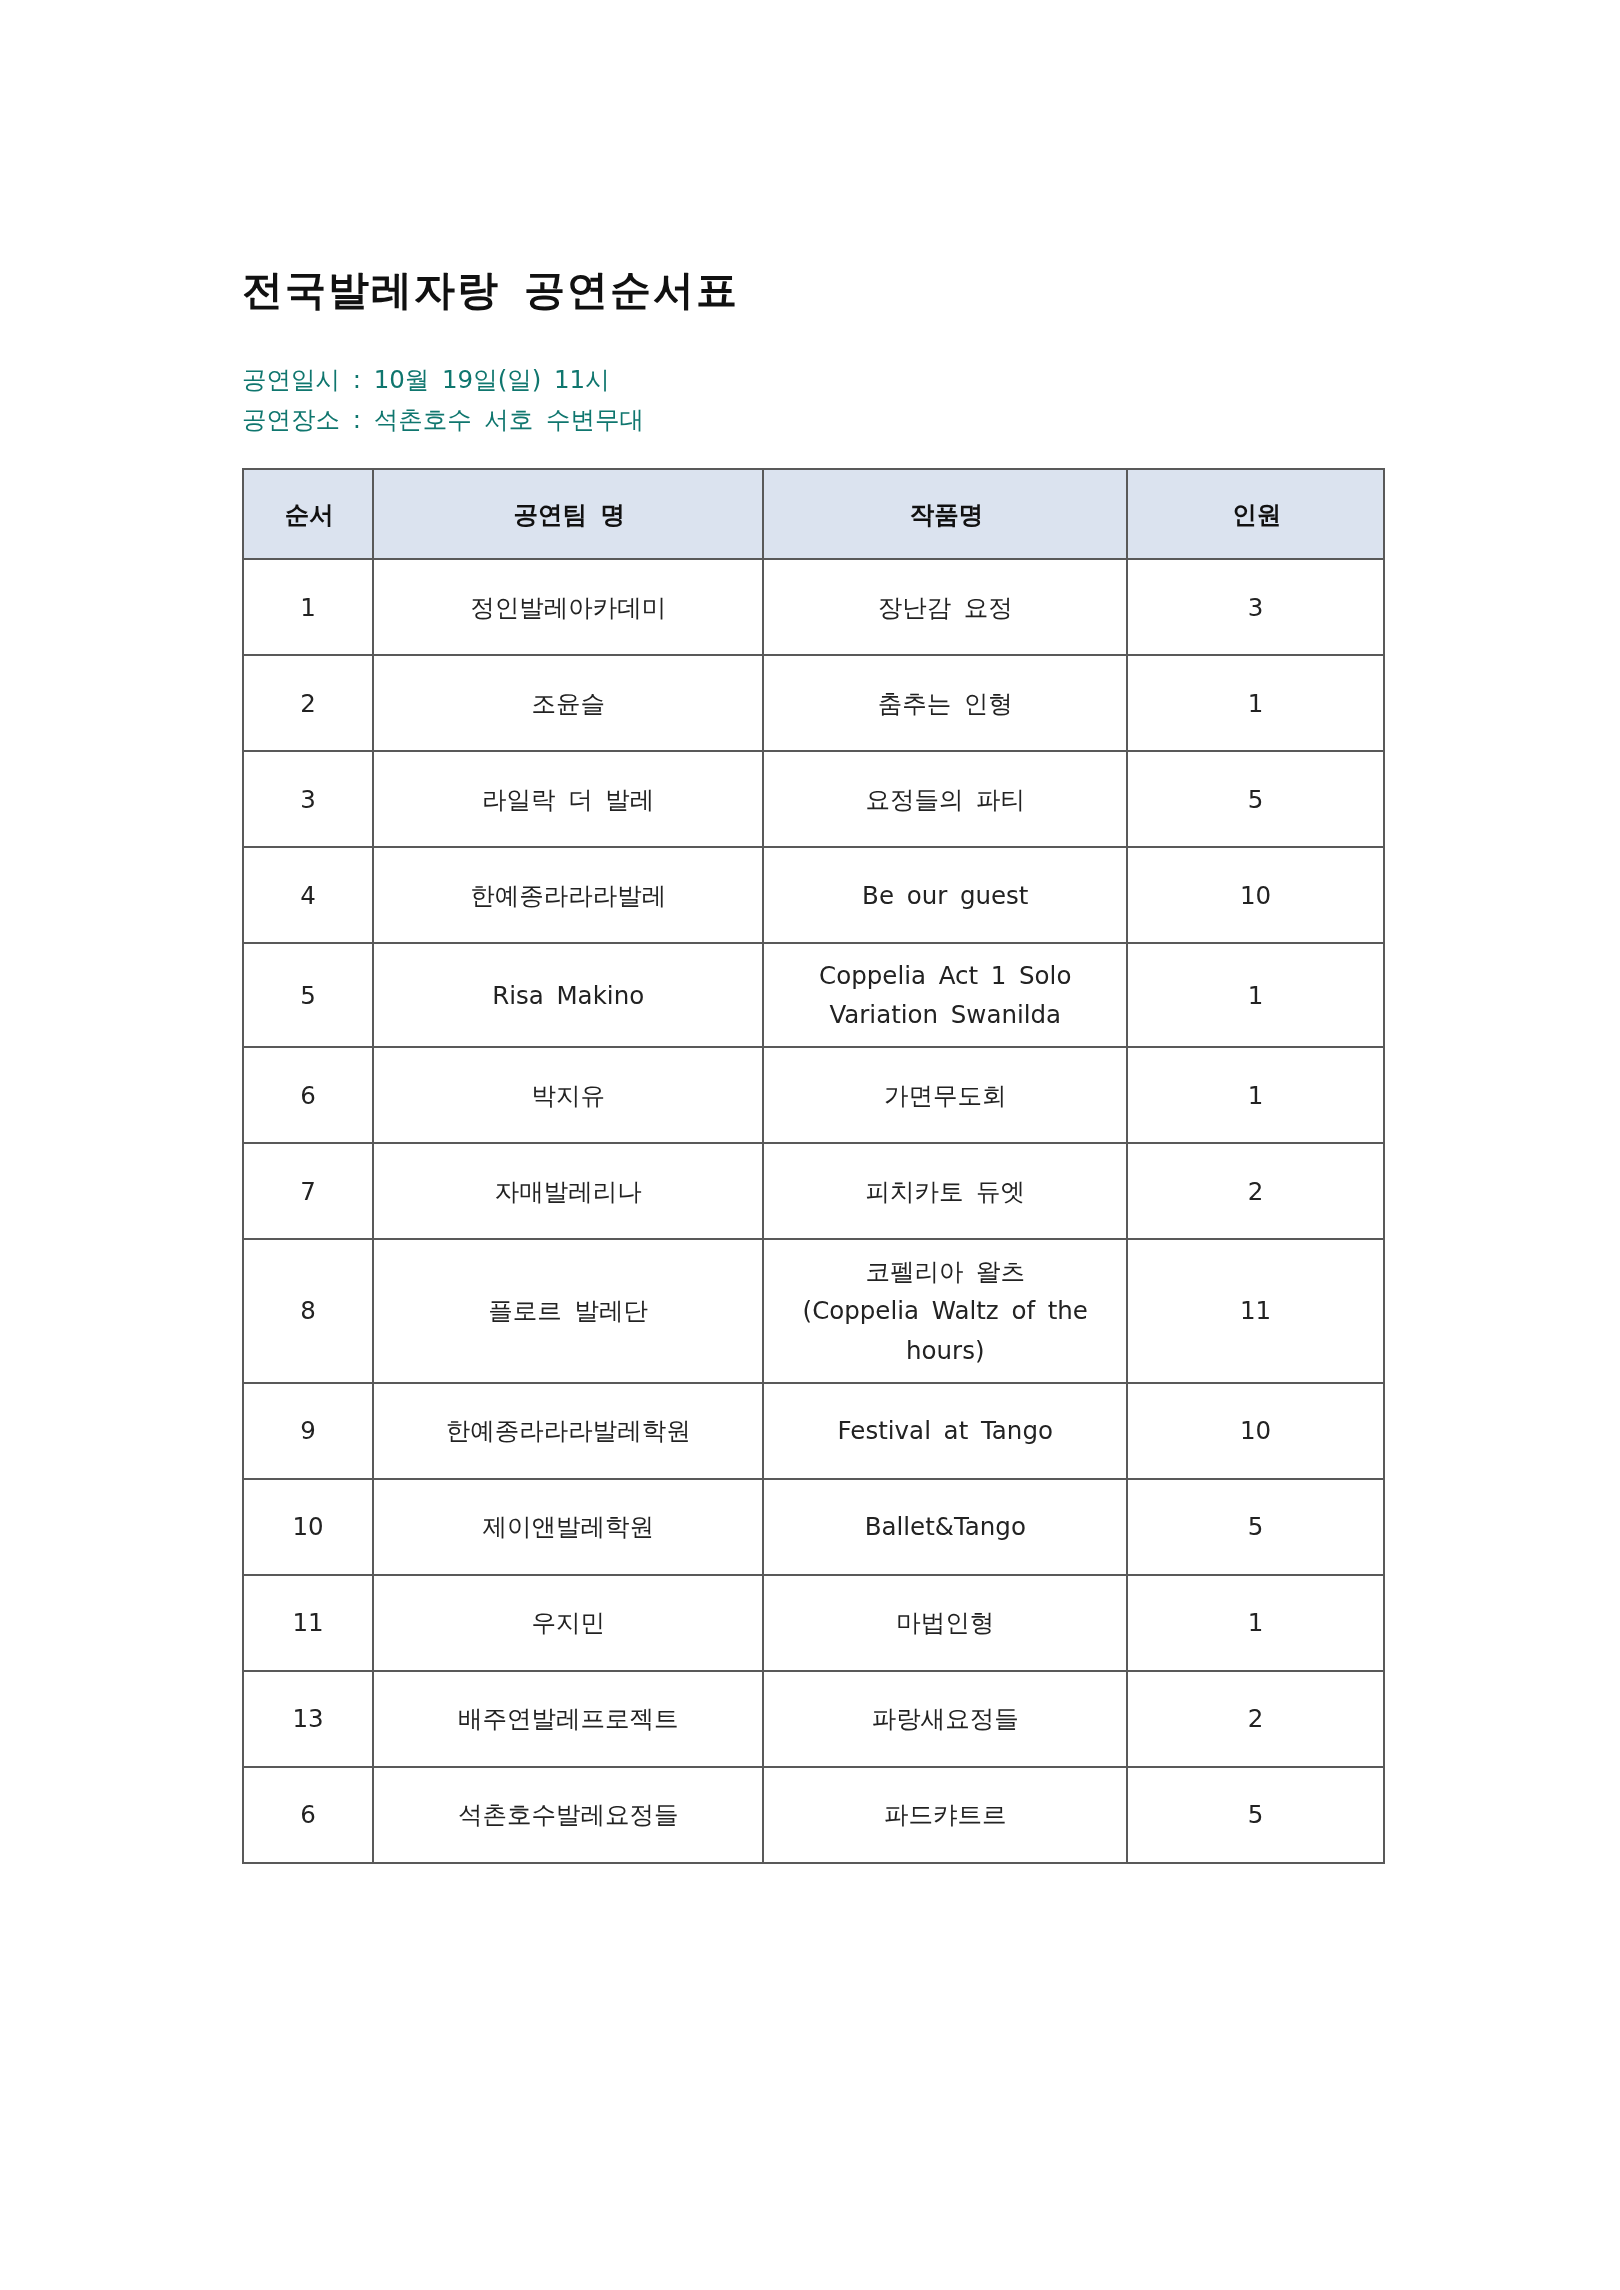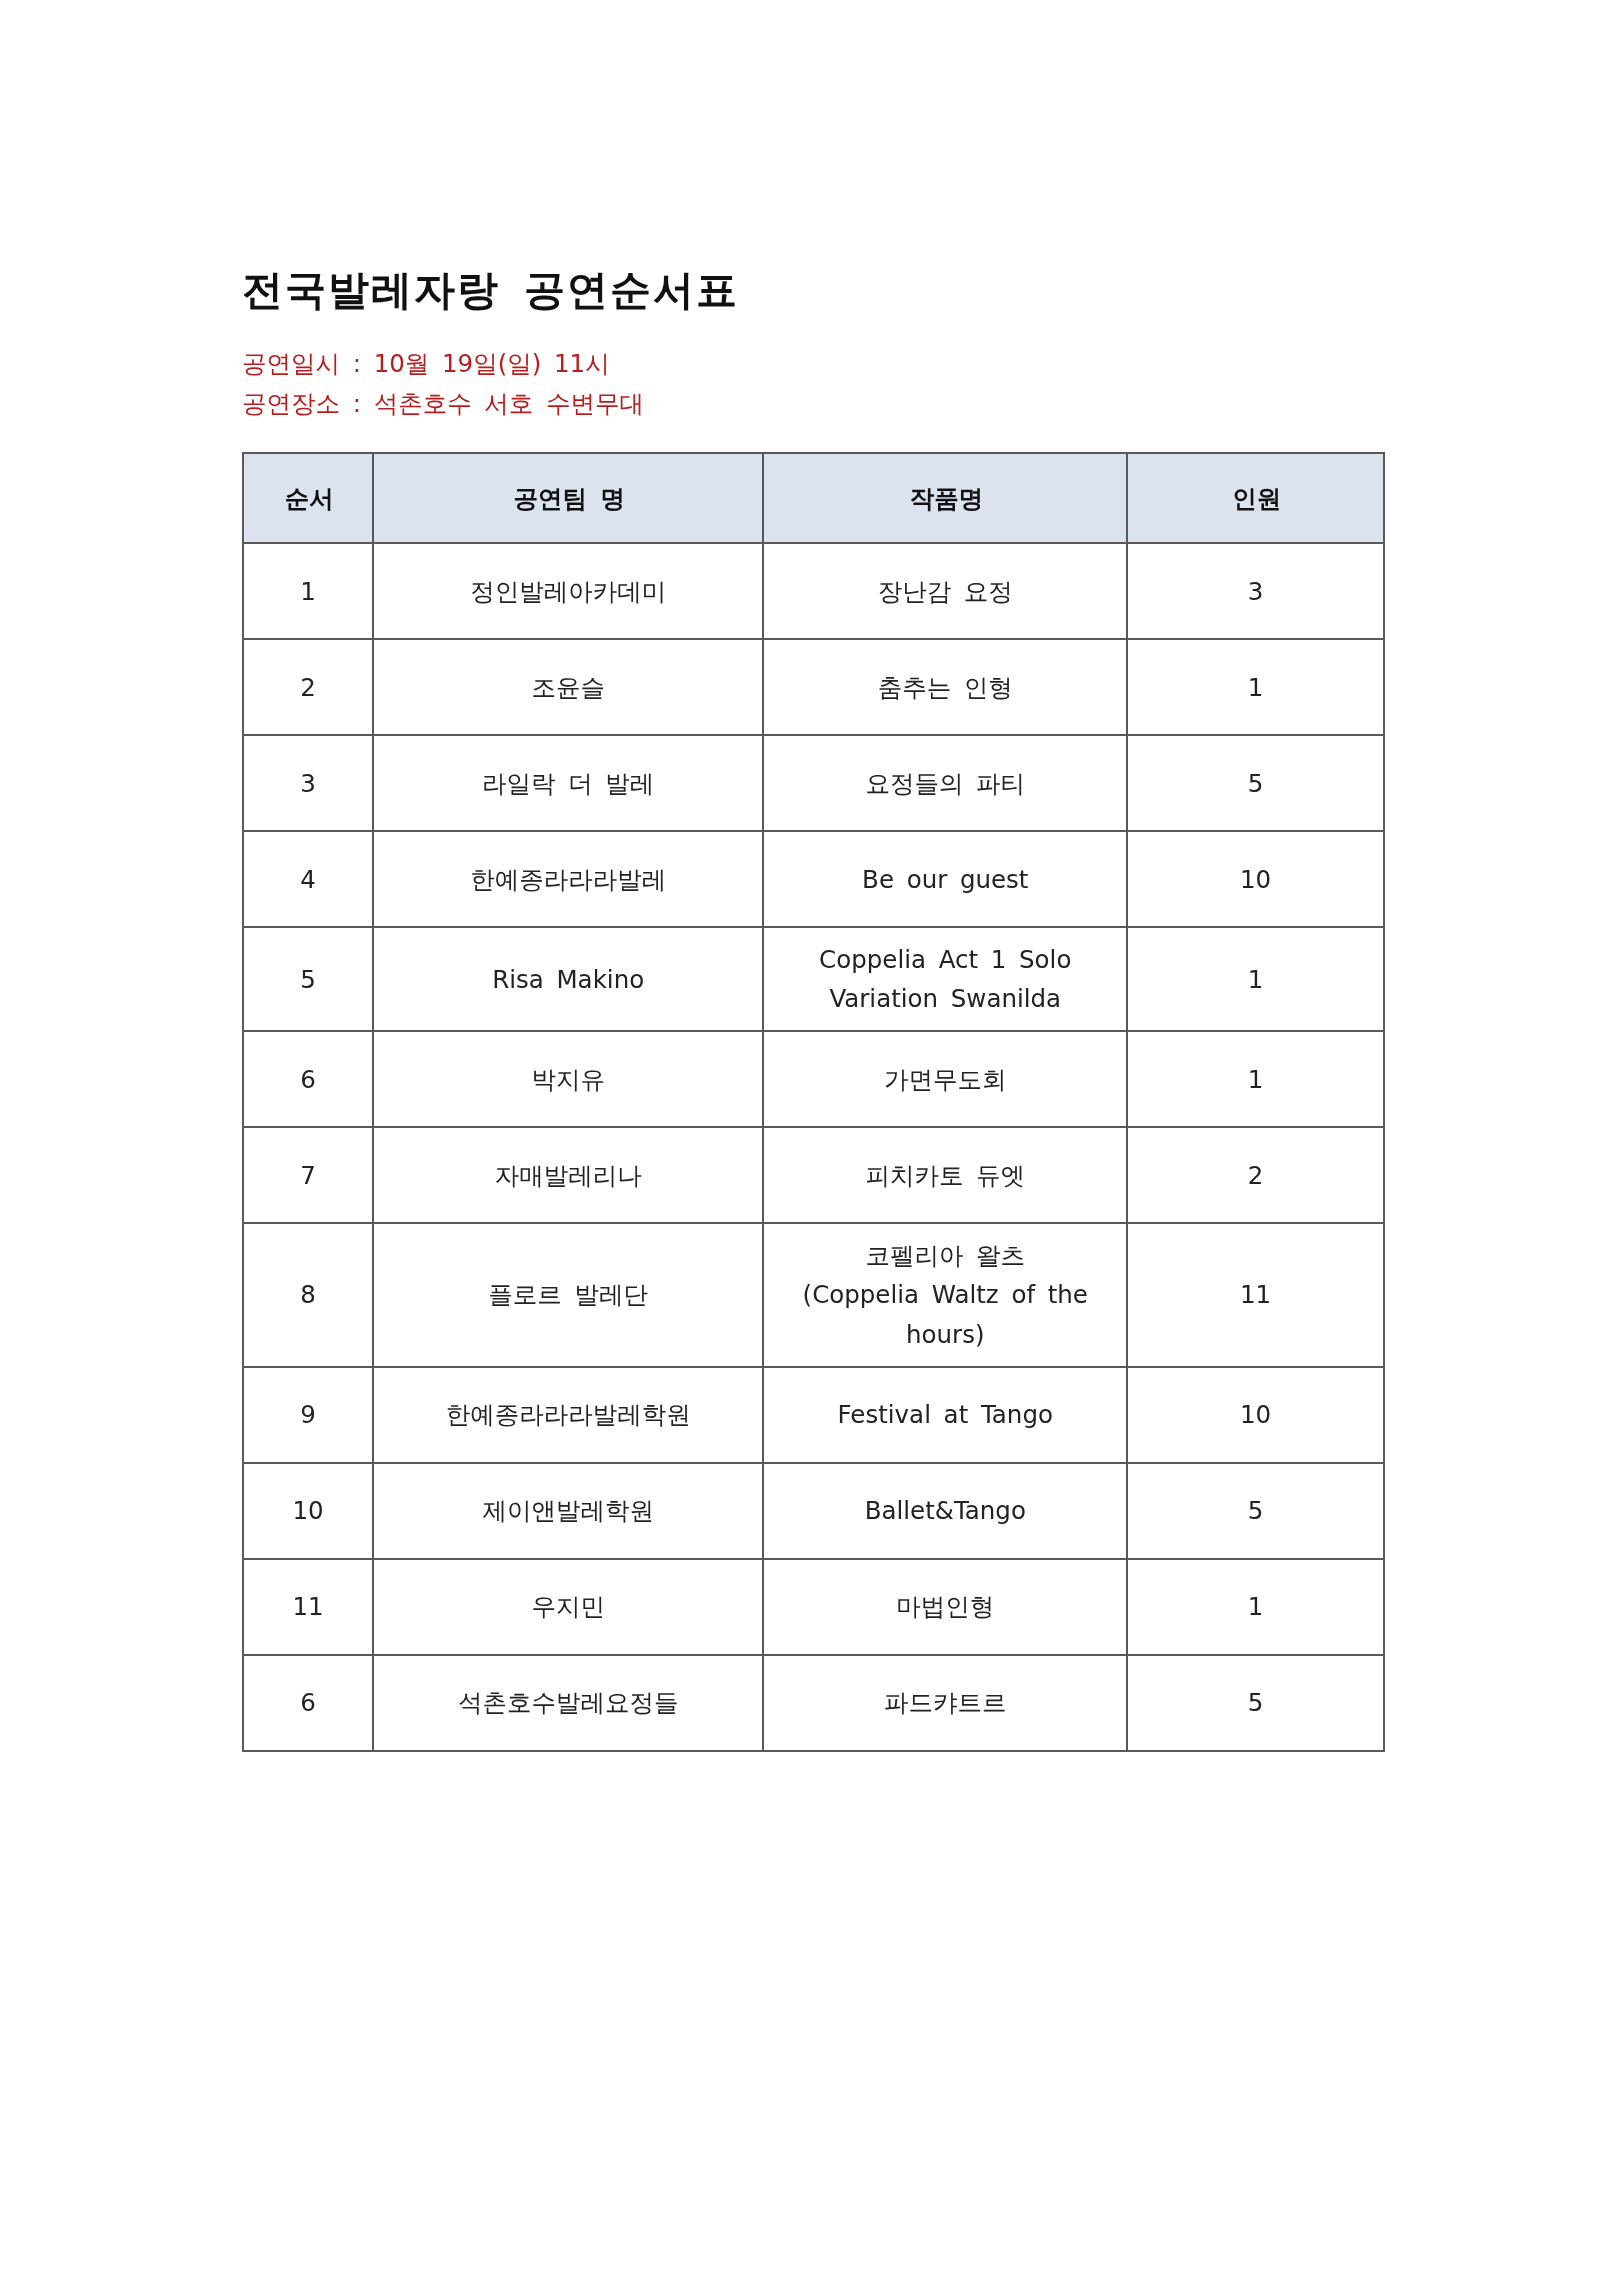--- a/index.html
+++ b/index.html
@@ -19,24 +19,24 @@
   }
   .title {
     margin-top: 263px;
     font-size: 41px;
     font-weight: 800;
     letter-spacing: 2px;
     word-spacing: 7.8px;
     color: #111111;
   }
   .info {
-    margin-top: 26px;
+    margin-top: 42px;
     font-size: 24.5px;
     line-height: 1.62;
-    color: #b91c1c;
+    color: #0f766e;
     word-spacing: 4.9px;
   }
   table {
     margin-top: 29px;
     width: 100%;
     border-collapse: collapse;
     table-layout: fixed;
   }
   th, td {
     border: 2px solid var(--border, #595959);
@@ -156,20 +156,26 @@
           <td>Ballet&amp;Tango</td>
           <td>5</td>
         </tr>
         <tr>
           <td>11</td>
           <td>우지민</td>
           <td>마법인형</td>
           <td>1</td>
         </tr>
         <tr>
+          <td>13</td>
+          <td>배주연발레프로젝트</td>
+          <td>파랑새요정들</td>
+          <td>2</td>
+        </tr>
+        <tr>
           <td>6</td>
           <td>석촌호수발레요정들</td>
           <td>파드캬트르</td>
           <td>5</td>
         </tr>
       </tbody>
   </table>
 
 </div>
 

